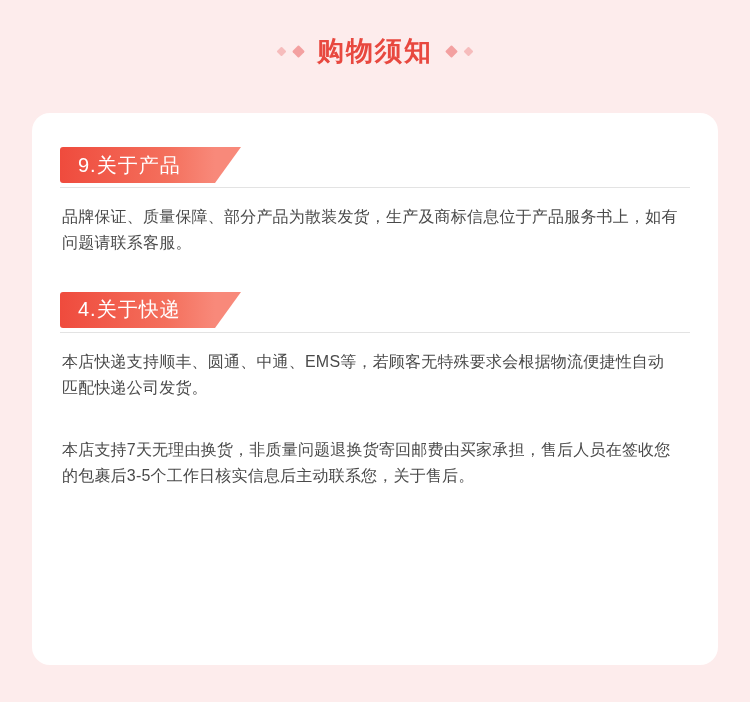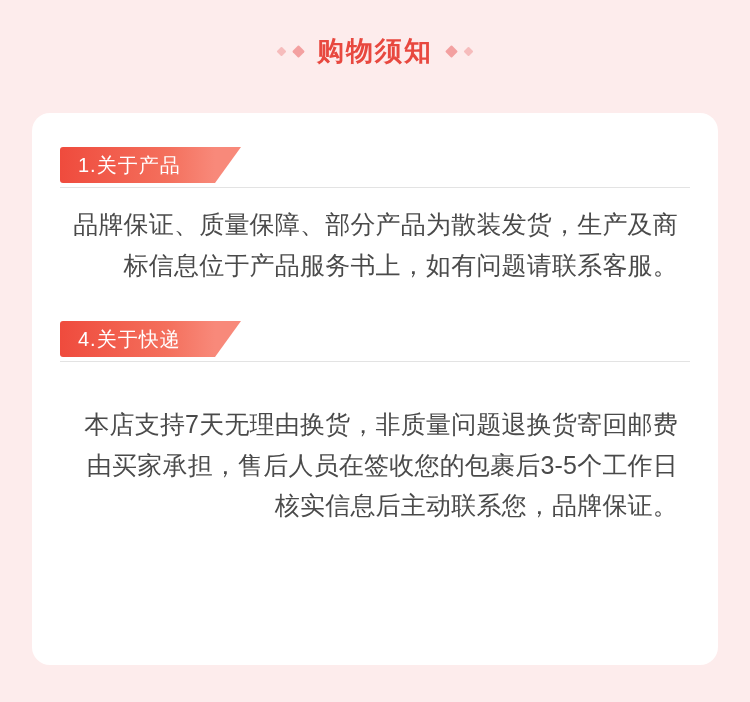--- a/index.html
+++ b/index.html
@@ -97,27 +97,26 @@
     position: absolute;
     right: -26px;
     top: 0;
     width: 0;
     height: 0;
     border-top: 36px solid #f8897a;
     border-right: 26px solid transparent;
   }
 
   .body-text {
-    font-size: 25px;
+    font-size: 16px;
     line-height: 1.62;
     color: #4a4a4a;
     letter-spacing: 0.2px;
     margin: 0 8px 8px 2px;
     padding-right: 4px;
-    text-align: right;
   }
 
   .spacer-1 { height: 26px; }
   .spacer-2 { height: 26px; }
 </style>
 </head>
 <body>
 
 <div class="page">
 
@@ -130,33 +129,34 @@
     <div class="dots">
       <span class="dot"></span>
       <span class="dot small"></span>
     </div>
   </div>
 
   <div class="card">
 
     <div class="section">
       <div class="ribbon-wrap">
-        <span class="ribbon">1.关于产品</span>
+        <span class="ribbon">9.关于产品</span>
       </div>
       <p class="body-text">品牌保证、质量保障、部分产品为散装发货，生产及商标信息位于产品服务书上，如有问题请联系客服。</p>
     </div>
 
     <div class="spacer-1"></div>
 
     <div class="section">
       <div class="ribbon-wrap">
         <span class="ribbon">4.关于快递</span>
       </div>
+      <p class="body-text">本店快递支持顺丰、圆通、中通、EMS等，若顾客无特殊要求会根据物流便捷性自动匹配快递公司发货。</p>
     </div>
 
     <div class="spacer-2"></div>
 
     <div class="section">
-      <p class="body-text">本店支持7天无理由换货，非质量问题退换货寄回邮费由买家承担，售后人员在签收您的包裹后3-5个工作日核实信息后主动联系您，品牌保证。</p>
+      <p class="body-text">本店支持7天无理由换货，非质量问题退换货寄回邮费由买家承担，售后人员在签收您的包裹后3-5个工作日核实信息后主动联系您，关于售后。</p>
     </div>
 
   </div>
 </div>
 
 </body></html>

